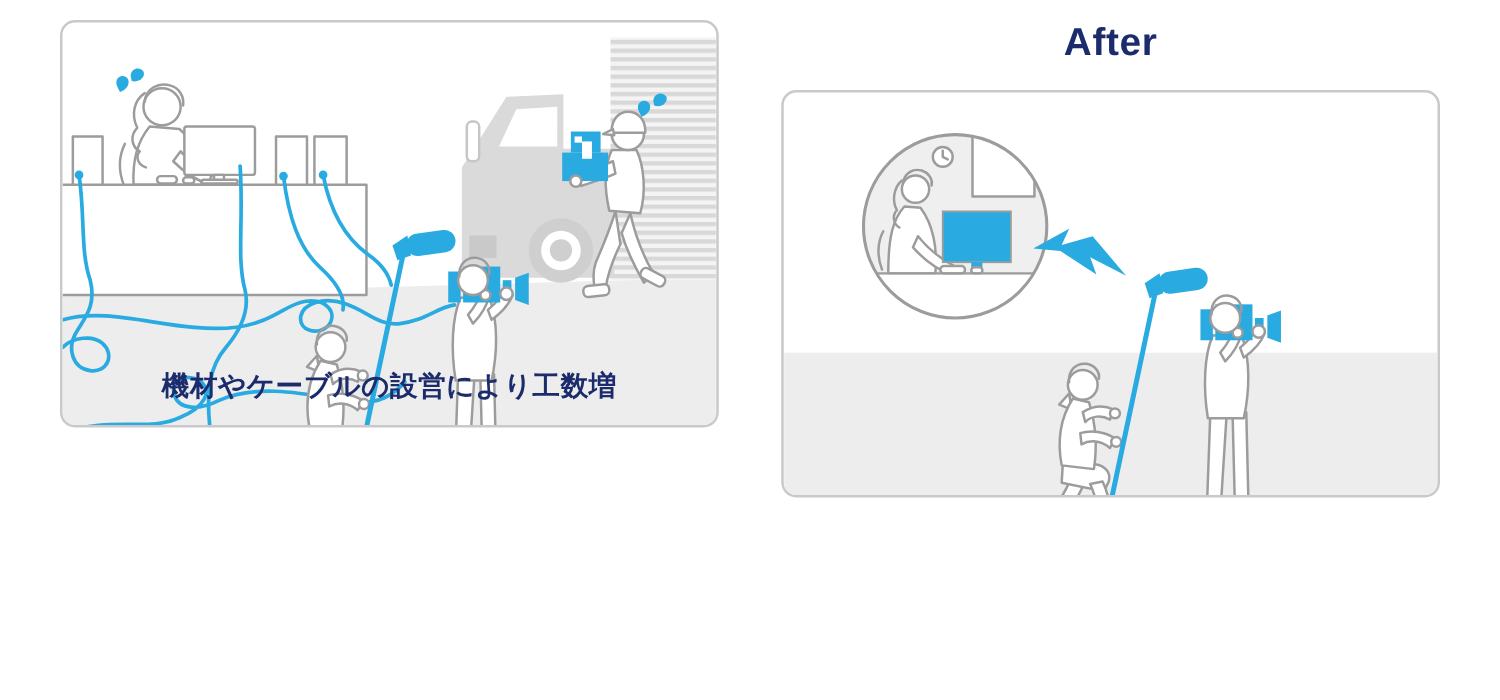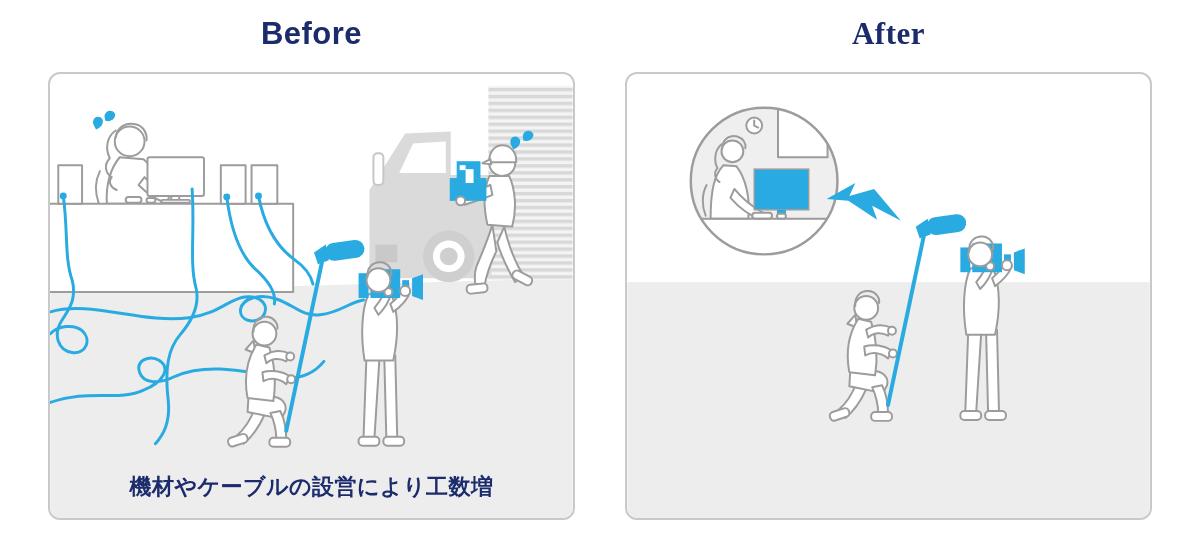--- a/index.html
+++ b/index.html
@@ -2,28 +2,28 @@
 <html style="--page_bg: #FFFFFF; --accent_blue: #29ABE2; --navy_text: #1B2B6B; --outline_gray: #9C9C9C; --floor_gray: #EDEDED; --panel_border: #C9C9C9; --silhouette_gray: #DADADA; --silhouette_dark: #C9C9C9; --stripe_gray: #D8D8D8; --stripe_light: #F4F4F4; --circle_fill: #EFEFEF;"><head>
 <meta charset="utf-8">
 <style>
   html,body { margin:0; padding:0; background:var(--page_bg,#fff); }
   .stage {
     position:relative; width:1200px; height:560px; overflow:hidden;
     font-family:"Liberation Sans","DejaVu Sans",sans-serif;
   }
   .panel-wrap { position:absolute; top:16px; width:527px; }
   .panel-wrap.before { left:48px; }
-  .panel-wrap.after  { left:625px;font-family:Liberation Serif, serif; }
+  .panel-wrap.after  { left:625px; }
   .panel-title {
     margin:0 0 20px 0; text-align:center;
     font-size:31px; font-weight:bold; color:var(--navy_text,#1B2B6B);
     letter-spacing:0.5px;
   }
   .panel {
-    position:relative; width:527px; height:448px; box-sizing:border-box;
+    position:relative; width:527px; height:326px; box-sizing:border-box;
     background:#fff; border:2px solid var(--panel_border,#C9C9C9);
     border-radius:12px; overflow:hidden;
   }
   .panel svg { position:absolute; left:0; top:0; display:block; }
   .caption {
     position:absolute; left:10px; right:10px; bottom:16px; text-align:center;
     font-size:22px; font-weight:bold; color:var(--navy_text,#1B2B6B);
     letter-spacing:0.5px; white-space:nowrap;
   }
   
@@ -34,21 +34,20 @@
   .pole  { stroke:var(--accent_blue,#29ABE2); stroke-width:4; stroke-linecap:round; }
   .gray  { fill:var(--silhouette_gray,#DADADA); }
   .floor { fill:var(--floor_gray,#EDEDED); }
 </style>
 </head>
 <body>
 
 <div class="stage">
 
   <div class="panel-wrap before">
-    <h2 class="panel-title">Before</h2>
     <div class="panel">
       <svg width="523" height="444" viewBox="0 0 527 448">
         <defs>
           <pattern id="stripesL" width="8" height="7" patternUnits="userSpaceOnUse">
             <rect width="8" height="7" fill="var(--stripe_light,#F4F4F4)"></rect>
             <rect width="8" height="3.5" fill="var(--stripe_gray,#D8D8D8)"></rect>
           </pattern>
         </defs>
 
         <path class="floor" d="M0,221 L527,206 L527,448 L0,448 Z"></path>

